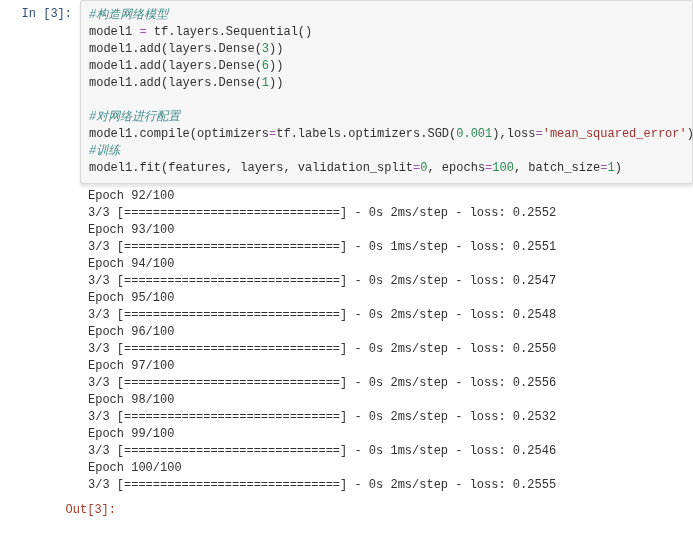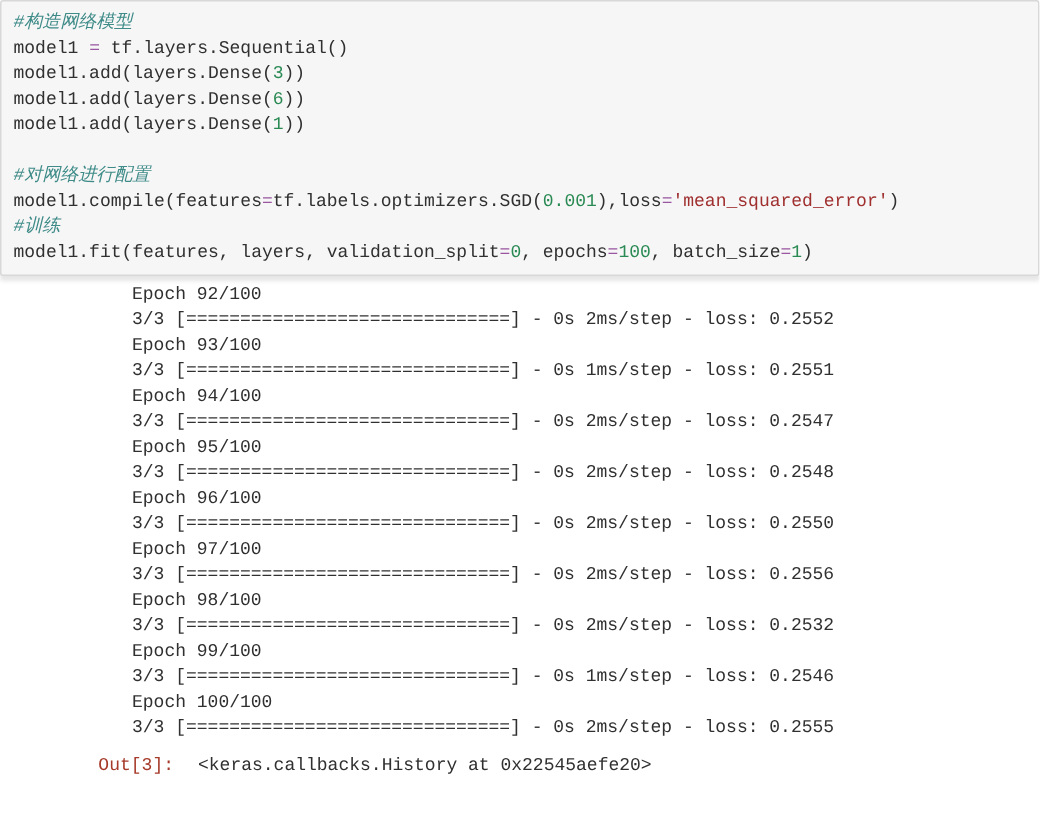--- a/index.html
+++ b/index.html
@@ -61,28 +61,29 @@
   .cm { color: #3e8b88; font-style: italic; font-family: Liberation Mono, monospace; }   
   .op { color: #9a56a0; }                         
   .num{ color: #2a8a54; }                         
   .str{ color: #a03030; }                         
   .id { color: #303030; }                         
 </style>
 </head>
 <body>
 
 <div class="cell">
+  <div class="prompt prompt-in">In  [3]:</div>
   <div class="code-area"><span class="cm">#构造网络模型</span>
 <span class="id">model1 </span><span class="op">=</span><span class="id"> tf.layers.Sequential()</span>
 <span class="id">model1.add(layers.Dense(</span><span class="num">3</span><span class="id">))</span>
 <span class="id">model1.add(layers.Dense(</span><span class="num">6</span><span class="id">))</span>
 <span class="id">model1.add(layers.Dense(</span><span class="num">1</span><span class="id">))</span>
 
 <span class="cm">#对网络进行配置</span>
-<span class="id">model1.compile(features</span><span class="op">=</span><span class="id">tf.labels.optimizers.SGD(</span><span class="num">0.001</span><span class="id">),loss</span><span class="op">=</span><span class="str">'mean_squared_error'</span><span class="id">)</span>
+<span class="id">model1.compile(optimizers</span><span class="op">=</span><span class="id">tf.labels.optimizers.SGD(</span><span class="num">0.001</span><span class="id">),loss</span><span class="op">=</span><span class="str">'mean_squared_error'</span><span class="id">)</span>
 <span class="cm">#训练</span>
 <span class="id">model1.fit(features, layers, validation_split</span><span class="op">=</span><span class="num">0</span><span class="id">, epochs</span><span class="op">=</span><span class="num">100</span><span class="id">, batch_size</span><span class="op">=</span><span class="num">1</span><span class="id">)</span></div>
 </div>
 
 <div class="cell">
   <div class="prompt"></div>
   <div class="output-area" id="epoch-out">Epoch 92/100
 3/3 [==============================] - 0s 2ms/step - loss: 0.2552
 Epoch 93/100
 3/3 [==============================] - 0s 1ms/step - loss: 0.2551
@@ -97,14 +98,13 @@
 Epoch 98/100
 3/3 [==============================] - 0s 2ms/step - loss: 0.2532
 Epoch 99/100
 3/3 [==============================] - 0s 1ms/step - loss: 0.2546
 Epoch 100/100
 3/3 [==============================] - 0s 2ms/step - loss: 0.2555</div>
 </div>
 
 <div class="cell">
   <div class="prompt prompt-out">Out[3]:</div>
-  <div class="out-value">&lt;keras.callbacks.History at 0x22545aefe20&gt;</div>
 </div>
 
 </body></html>

